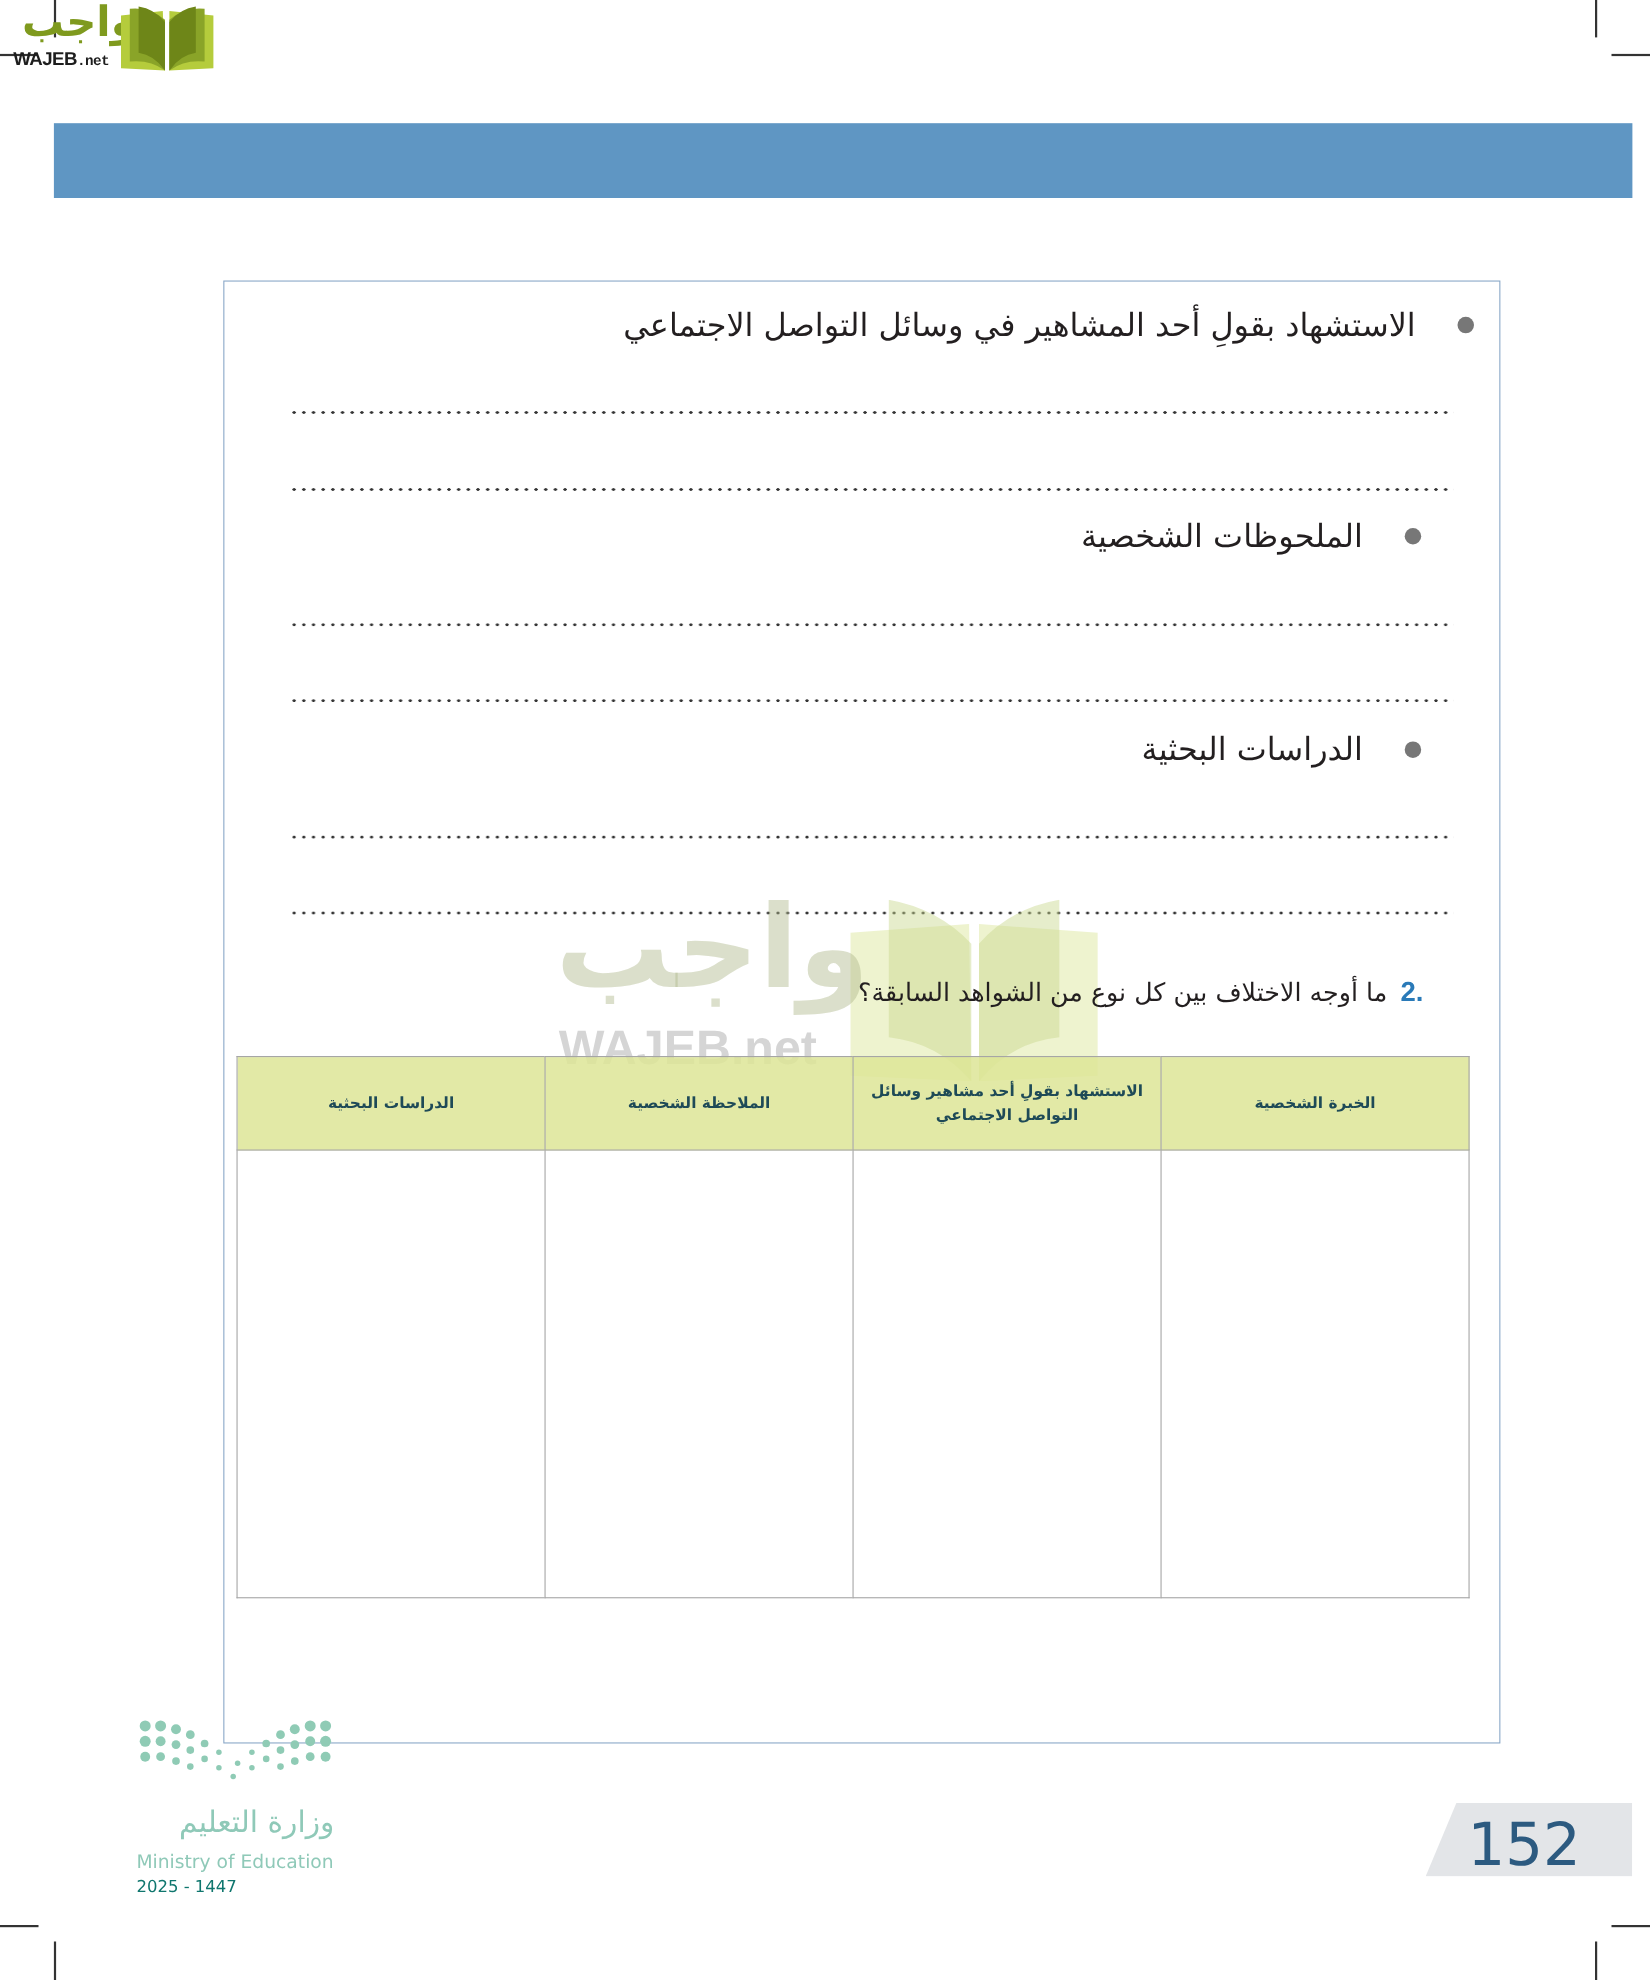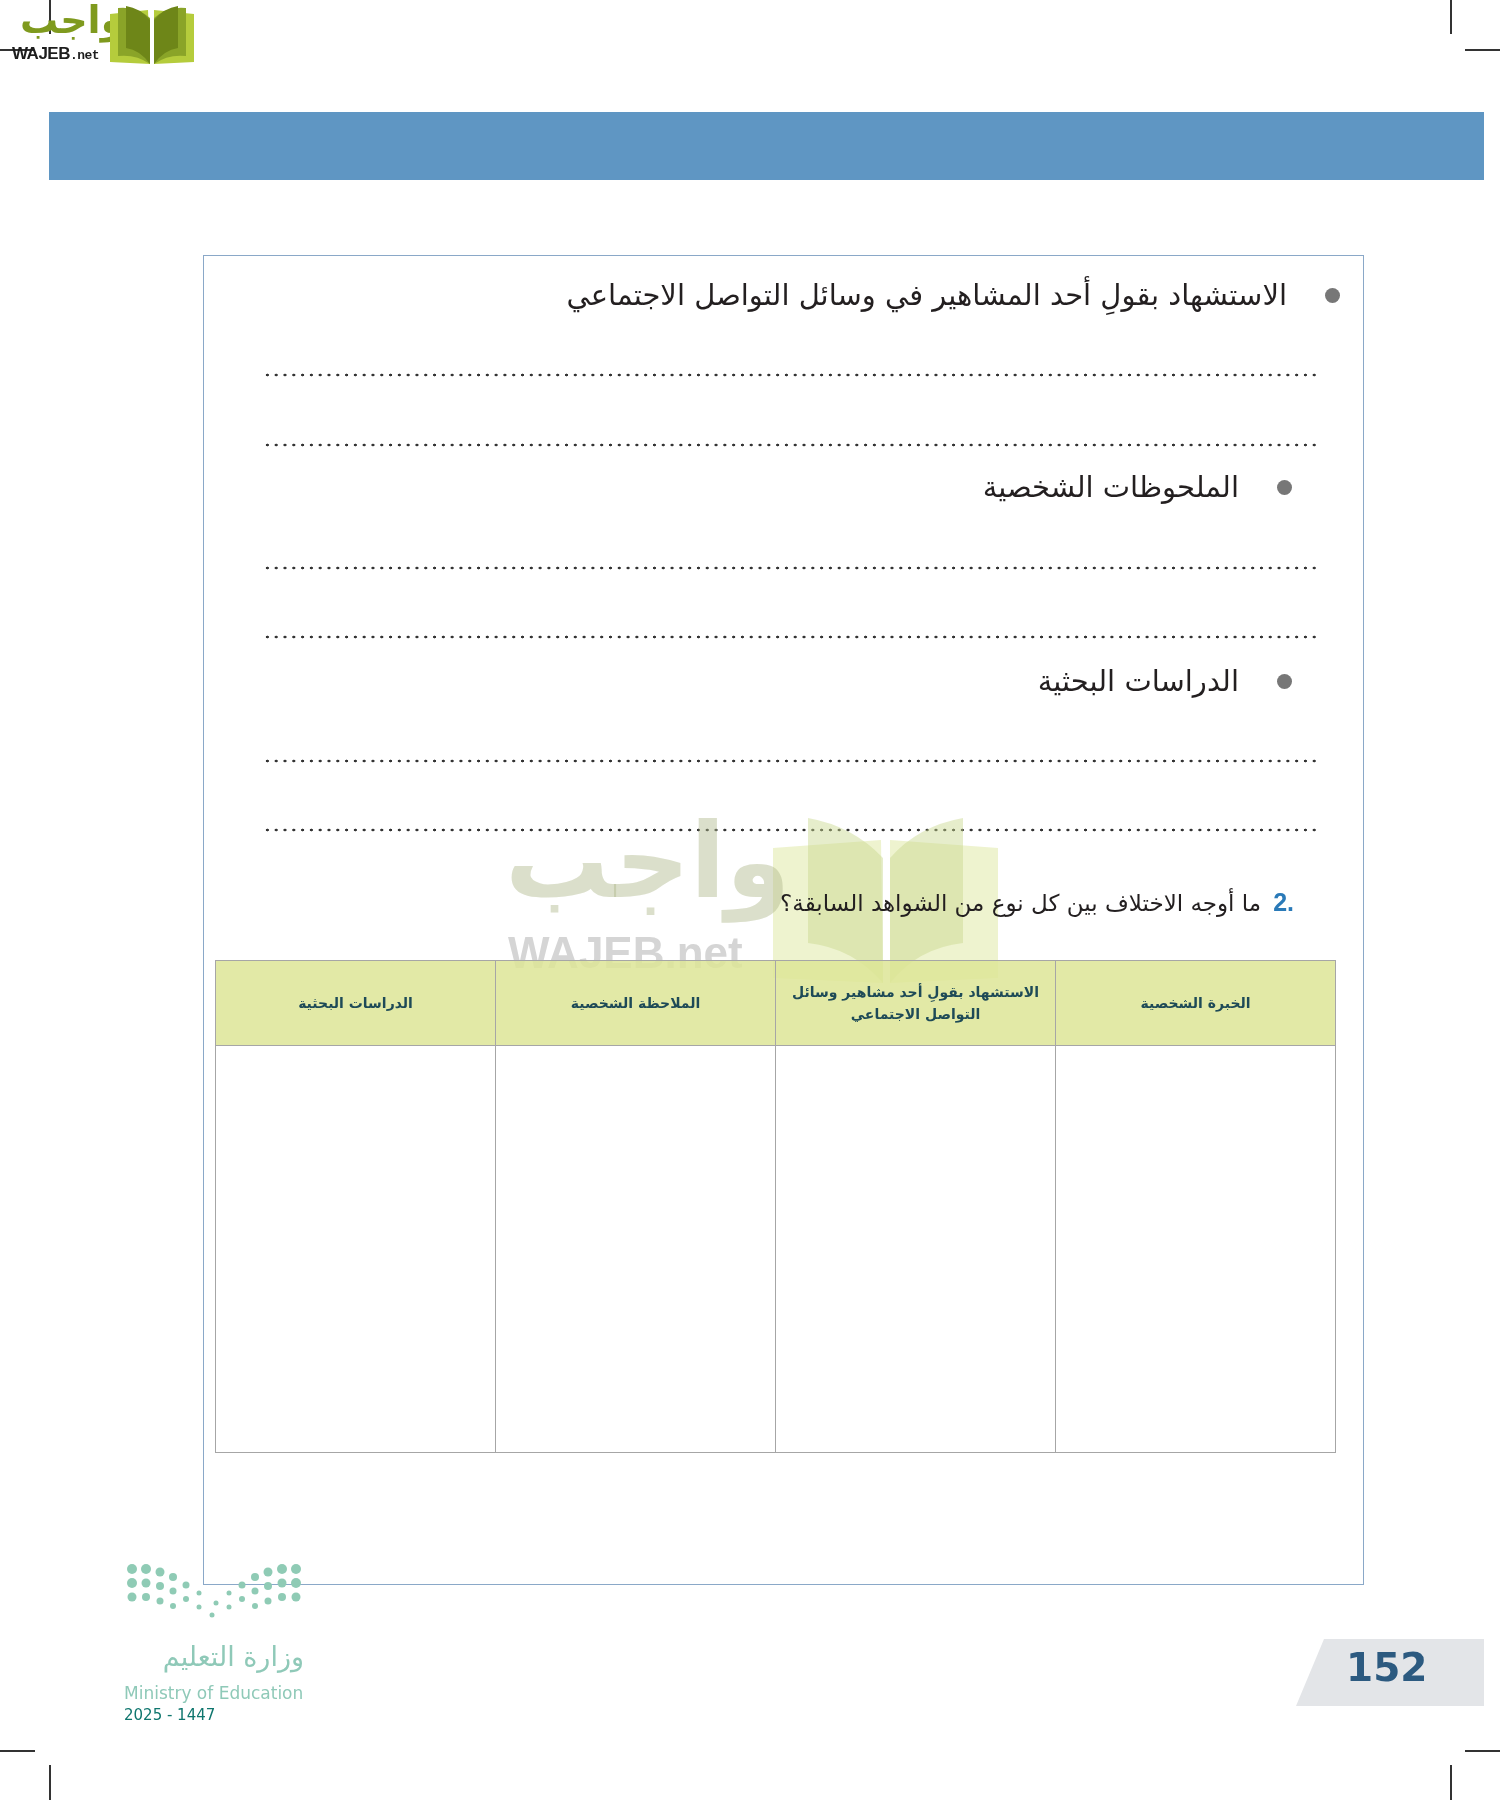--- a/index.html
+++ b/index.html
@@ -40,21 +40,21 @@
   table.cmp td { height: 407px; background: #fff; }
 
   .moe { position: absolute; left: 84px; top: 1563px; width: 190px; height: 160px; margin-left: 40px; }
   .moe-dots { position: absolute; left: 0; top: 0; width: 180px; height: 62px; }
   .moe-ar { position: absolute; left: 0; top: 78px; width: 180px; font-size: 27px; color: #8fc9b8; direction: rtl; text-align: right; font-family: "DejaVu Sans", sans-serif; }
   .moe-en { position: absolute; left: 0; top: 120px; font-size: 17px; color: #8fc9b8; font-family: "DejaVu Sans", sans-serif; white-space: nowrap; }
   .moe-year { position: absolute; left: 0; top: 143px; font-size: 15px; color: #0f766e; font-family: "DejaVu Sans", sans-serif; }
 
   .page-tab { position: absolute; left: 1296px; top: 1639px; width: 188px; height: 67px; background: #e3e5e8;
               clip-path: polygon(28px 0, 100% 0, 100% 100%, 0 100%); }
-  .page-num { position: absolute; left: 1334px; top: 1645px; font-size: 39px; font-weight: bold; color: #2c5a80; font-family: "DejaVu Sans", sans-serif; margin-left: 12px; }
+  .page-num { position: absolute; left: 1334px; top: 1645px; font-size: 54px; font-weight: normal; color: #2c5a80; font-family: "DejaVu Sans", sans-serif; }
 </style>
 </head>
 <body>
 
 <div class="crop" style="left:49px;top:0;width:1.5px;height:34px;"></div>
 <div class="crop" style="left:0;top:49px;width:34px;height:1.5px;"></div>
 <div class="crop" style="left:1450px;top:0;width:1.5px;height:34px;"></div>
 <div class="crop" style="left:1465px;top:49px;width:35px;height:1.5px;"></div>
 <div class="crop" style="left:0;top:1750px;width:35px;height:1.5px;"></div>
 <div class="crop" style="left:49px;top:1765px;width:1.5px;height:35px;"></div>

